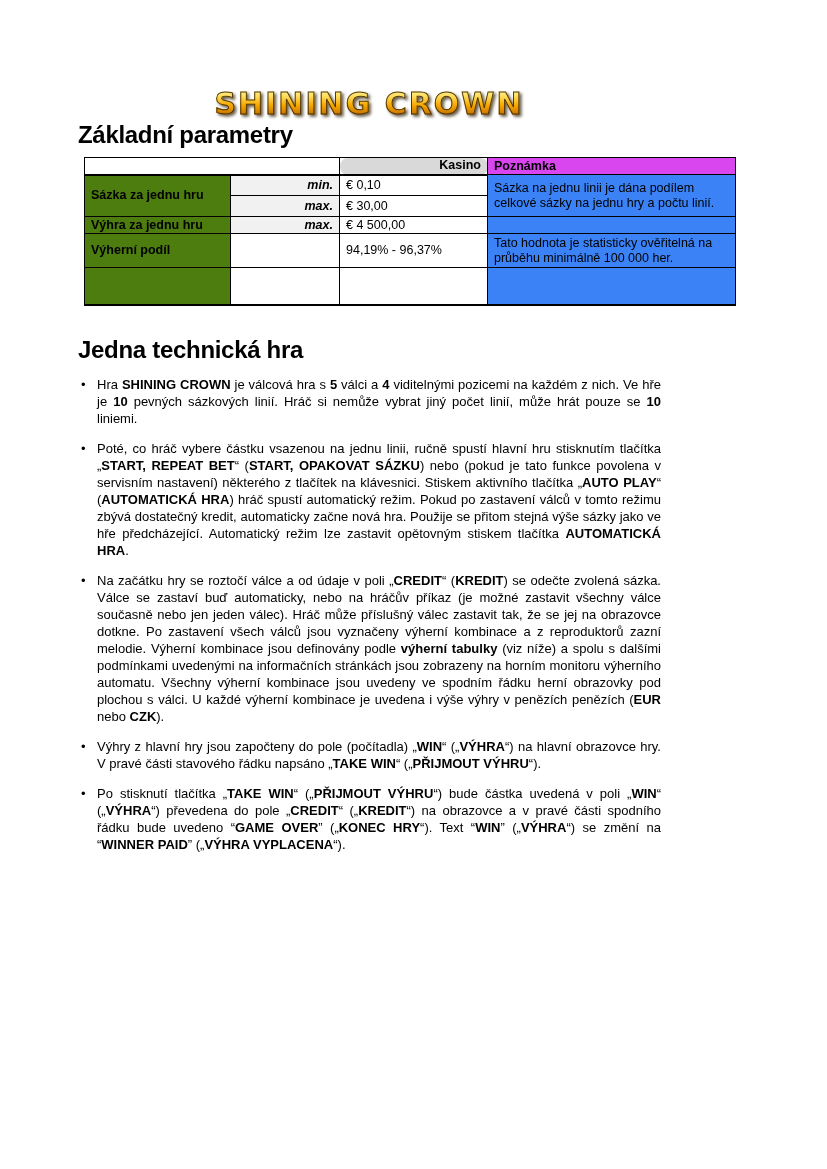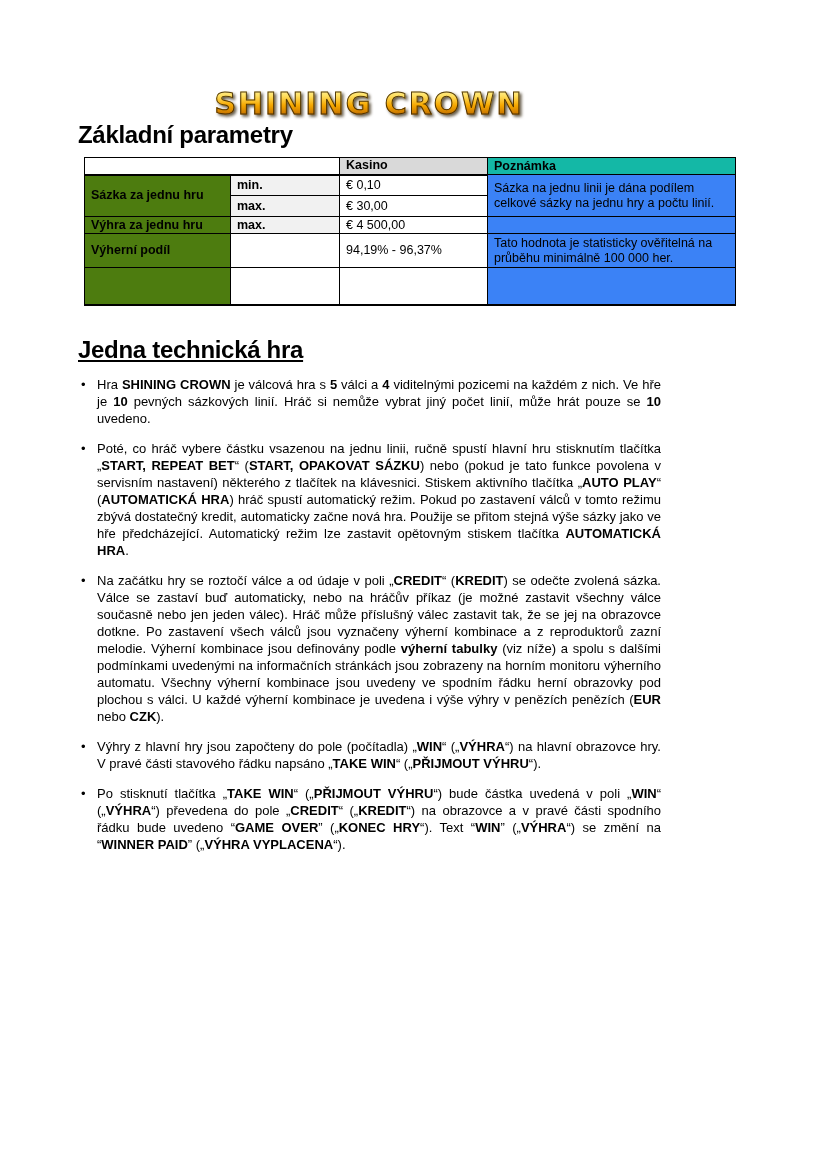--- a/index.html
+++ b/index.html
@@ -31,48 +31,48 @@
 
   
   h1 {
     font-size:24px;
     line-height:28px;
     font-weight:bold;
     letter-spacing:-0.3px;
     margin:0;
   }
   .h-basic { }
-  .h-tech  { margin-top:30px;text-decoration:underline; }
+  .h-tech  { margin-top:30px; }
 
   
   table.params {
     border-collapse:collapse;
     table-layout:fixed;
     margin:8px 0 0 6px;
     width:651px;
   }
   table.params td, table.params th {
     border:1px solid #000;
     font-size:12.5px;
     line-height:15px;
     padding:0 6px;
     vertical-align:middle;
     overflow:hidden;
   }
   td.ghost { border:none; background:transparent; }
   th.kasino {
-    background:#d9d9d9; font-weight:bold; text-align:left;
-    border-top:2px solid #000; border-left:2px solid #000;
+    background:#d9d9d9; font-weight:bold; text-align:right;
+    border-top:2px solid #000; border-left:2px solid #000;border-radius:8px;
   }
   th.poznamka {
-    background:#14b8a6; font-weight:bold; text-align:left;
+    background:#d946ef; font-weight:bold; text-align:left;
     border-top:2px solid #000; border-right:2px solid #000;
   }
   td.lbl { background:#4d7c0f; font-weight:bold; text-align:left; border-left:2px solid #000; }
-  td.sub { background:#f1f1f1; font-weight:bold; text-align:left; }
+  td.sub { background:#f1f1f1; font-weight:bold; text-align:right;font-style:italic; }
   td.sub-plain { background:#ffffff; }
   td.val { background:#ffffff; text-align:left; }
   td.note { background:#3b82f6; text-align:left; border-right:2px solid #000; padding:2px 6px; }
   tr.r-head  { height:17px; }
   tr.r-min   { height:21px; }
   tr.r-max   { height:21px; }
   tr.r-vyhra { height:17px; }
   tr.r-podil { height:34px;margin-left:40px; }
   tr.r-empty { height:37px; }
   tr.r-min td.lbl, tr.r-min td.sub, tr.r-min td.val { border-top:2px solid #000; }
@@ -151,21 +151,21 @@
         <td class="sub sub-plain"></td>
         <td class="val"></td>
         <td class="note"></td>
       </tr>
     </tbody>
       </table>
 
     <h1 class="h-tech">Jedna technická hra</h1>
 
     <ul class="bullets">
-        <li><span class="marker">•</span><span>Hra </span><b>SHINING CROWN</b><span> je válcová hra s </span><b>5</b><span> válci a </span><b>4</b><span> viditelnými pozicemi na každém z nich. Ve hře je </span><b>10</b><span> pevných sázkových linií. Hráč si nemůže vybrat jiný počet linií, může hrát pouze se </span><b>10</b><span> uvedeno.</span></li>
+        <li><span class="marker">•</span><span>Hra </span><b>SHINING CROWN</b><span> je válcová hra s </span><b>5</b><span> válci a </span><b>4</b><span> viditelnými pozicemi na každém z nich. Ve hře je </span><b>10</b><span> pevných sázkových linií. Hráč si nemůže vybrat jiný počet linií, může hrát pouze se </span><b>10</b><span> liniemi.</span></li>
         <li><span class="marker">•</span><span>Poté, co hráč vybere částku vsazenou na jednu linii, ručně spustí hlavní hru stisknutím tlačítka „</span><b>START, REPEAT BET</b><span>“ (</span><b>START, OPAKOVAT SÁZKU</b><span>) nebo (pokud je tato funkce povolena v servisním nastavení) některého z tlačítek na klávesnici. Stiskem aktivního tlačítka „</span><b>AUTO PLAY</b><span>“ (</span><b>AUTOMATICKÁ HRA</b><span>) hráč spustí automatický režim. Pokud po zastavení válců v tomto režimu zbývá dostatečný kredit, automaticky začne nová hra. Použije se přitom stejná výše sázky jako ve hře předcházející. Automatický režim lze zastavit opětovným stiskem tlačítka </span><b>AUTOMATICKÁ HRA</b><span>.</span></li>
         <li><span class="marker">•</span><span>Na začátku hry se roztočí válce a od údaje v poli „</span><b>CREDIT</b><span>“ (</span><b>KREDIT</b><span>) se odečte zvolená sázka. Válce se zastaví buď automaticky, nebo na hráčův příkaz (je možné zastavit všechny válce současně nebo jen jeden válec). Hráč může příslušný válec zastavit tak, že se jej na obrazovce dotkne. Po zastavení všech válců jsou vyznačeny výherní kombinace a z reproduktorů zazní melodie. Výherní kombinace jsou definovány podle </span><b>výherní tabulky</b><span> (viz níže) a spolu s dalšími podmínkami uvedenými na informačních stránkách jsou zobrazeny na horním monitoru výherního automatu. Všechny výherní kombinace jsou uvedeny ve spodním řádku herní obrazovky pod plochou s válci. U každé výherní kombinace je uvedena i výše výhry v penězích penězích (</span><b>EUR</b><span> nebo </span><b>CZK</b><span>).</span></li>
         <li><span class="marker">•</span><span>Výhry z hlavní hry jsou započteny do pole (počítadla) „</span><b>WIN</b><span>“ („</span><b>VÝHRA</b><span>“) na hlavní obrazovce hry. V pravé části stavového řádku napsáno „</span><b>TAKE WIN</b><span>“ („</span><b>PŘIJMOUT VÝHRU</b><span>“).</span></li>
         <li><span class="marker">•</span><span>Po stisknutí tlačítka „</span><b>TAKE WIN</b><span>“ („</span><b>PŘIJMOUT VÝHRU</b><span>“) bude částka uvedená v poli „</span><b>WIN</b><span>“ („</span><b>VÝHRA</b><span>“) převedena do pole „</span><b>CREDIT</b><span>“ („</span><b>KREDIT</b><span>“) na obrazovce a v pravé části spodního řádku bude uvedeno “</span><b>GAME OVER</b><span>” („</span><b>KONEC HRY</b><span>“). Text “</span><b>WIN</b><span>” („</span><b>VÝHRA</b><span>“) se změní na “</span><b>WINNER PAID</b><span>” („</span><b>VÝHRA VYPLACENA</b><span>“).</span></li>
       </ul>
 
   </div>
 </div>
 
 </body></html>

